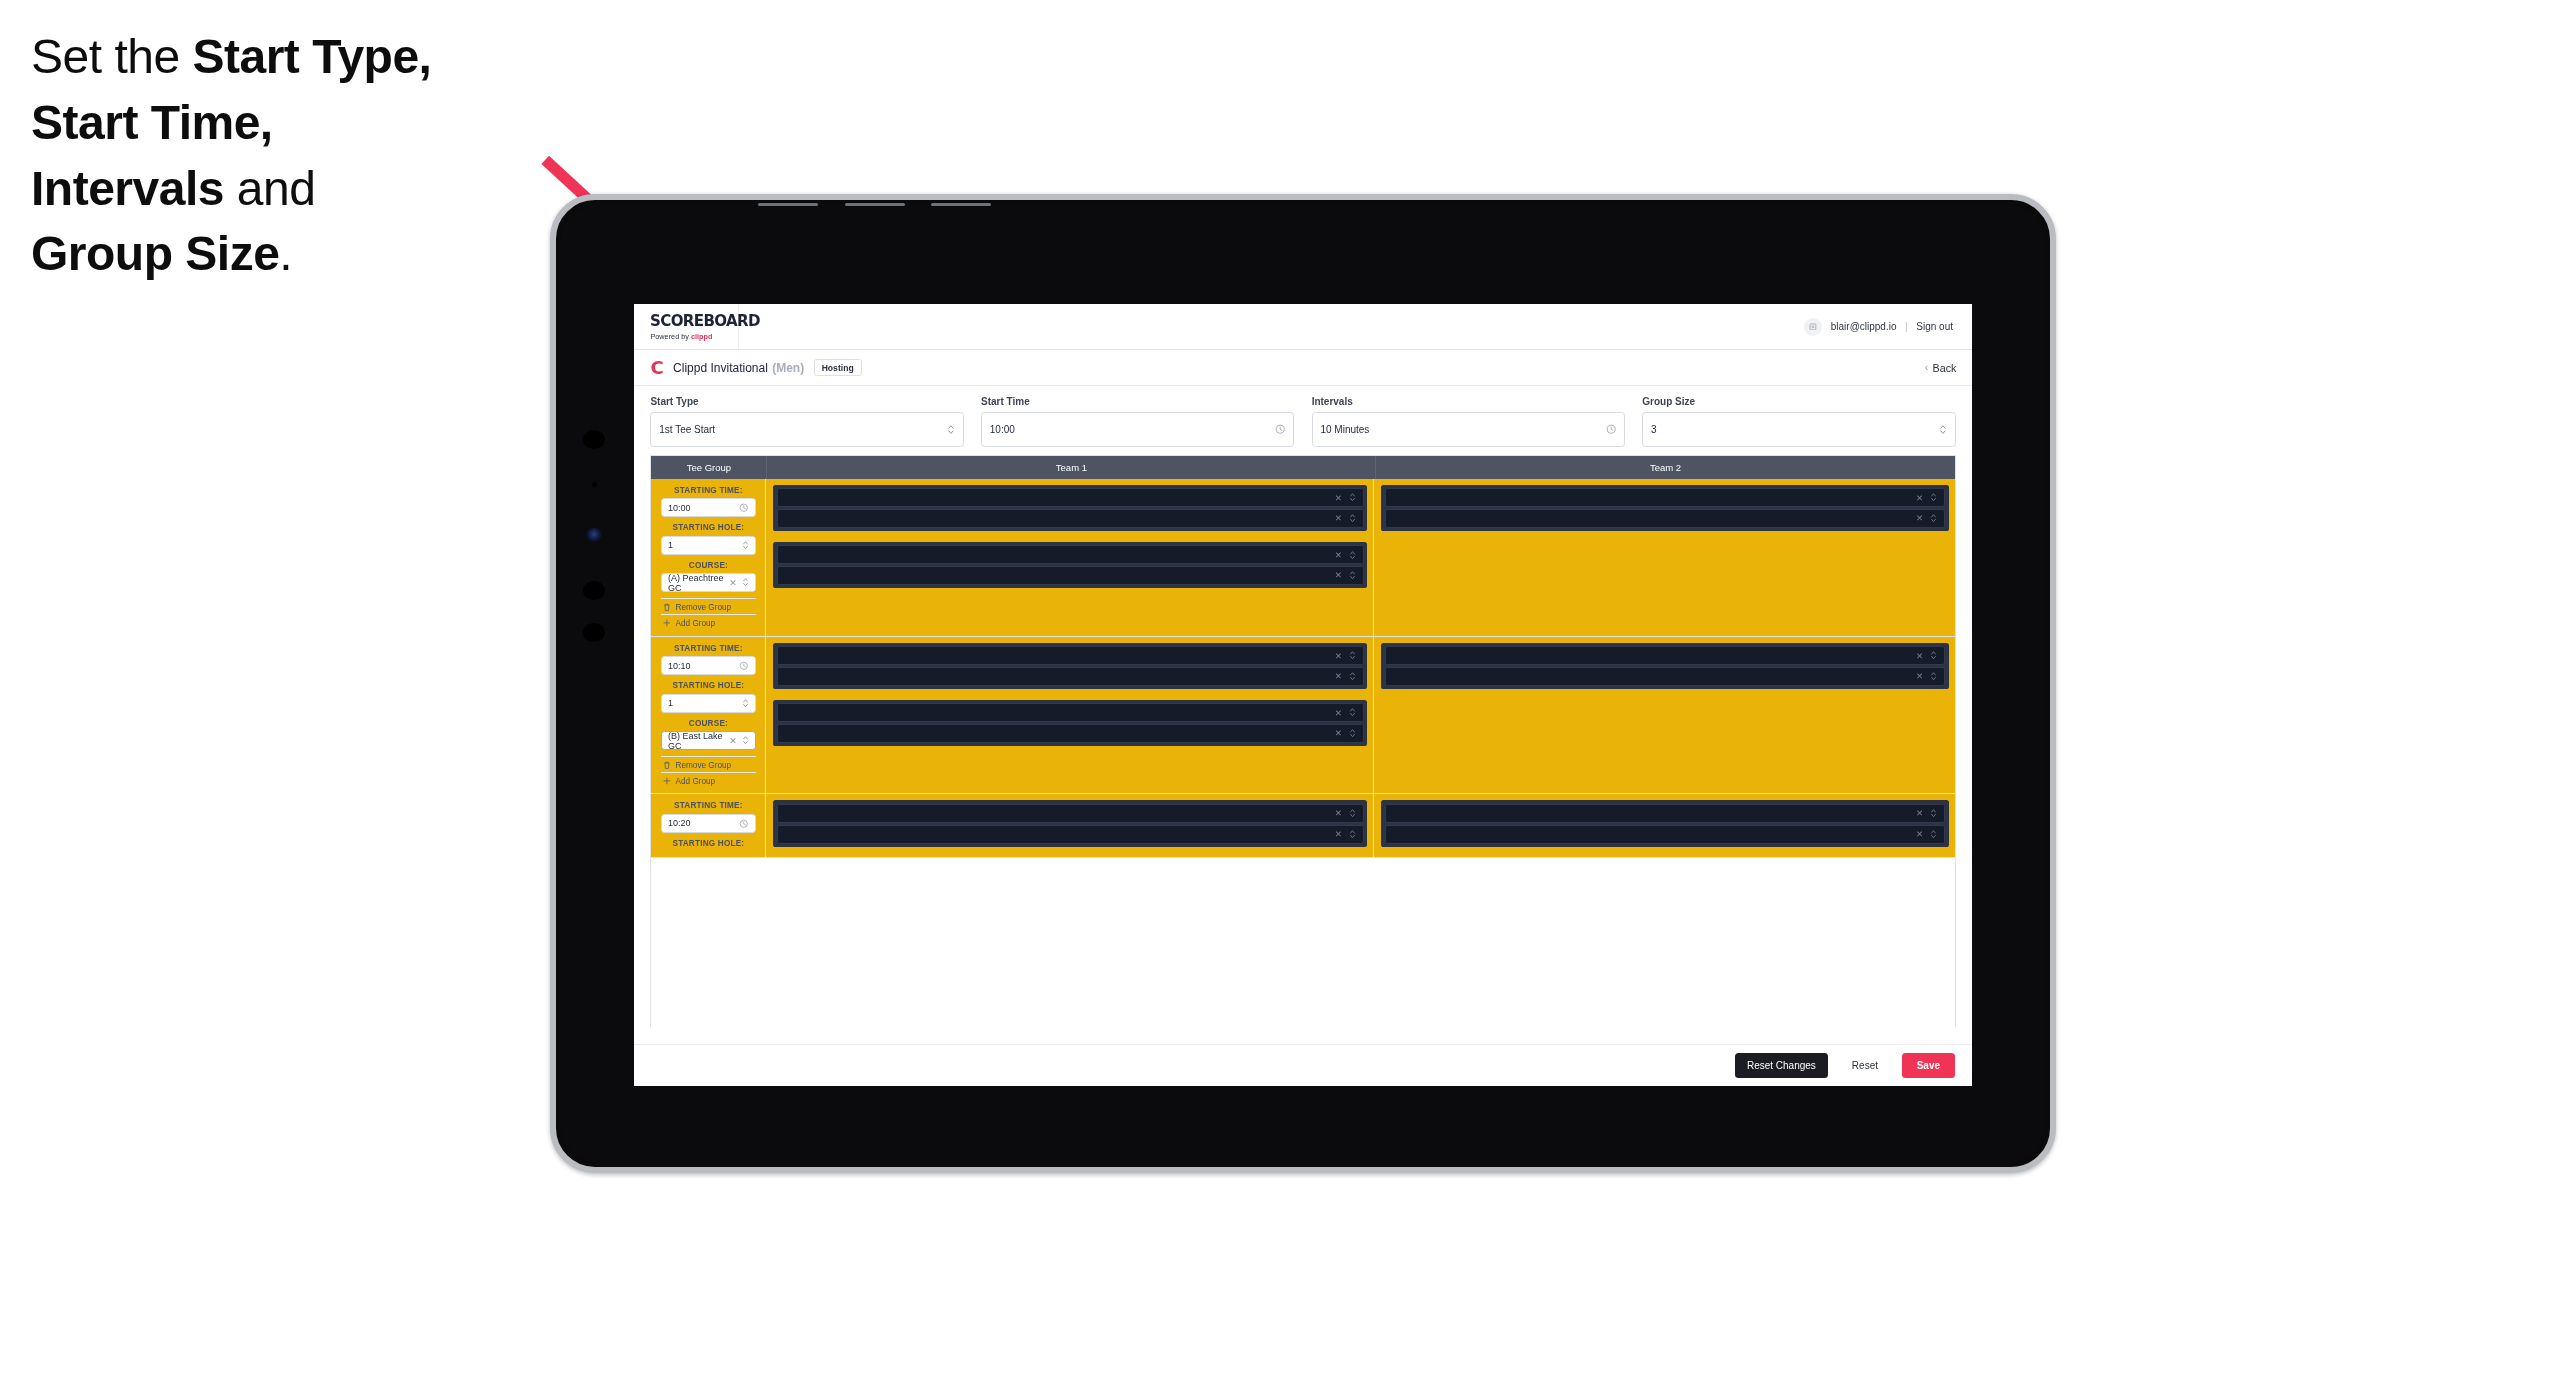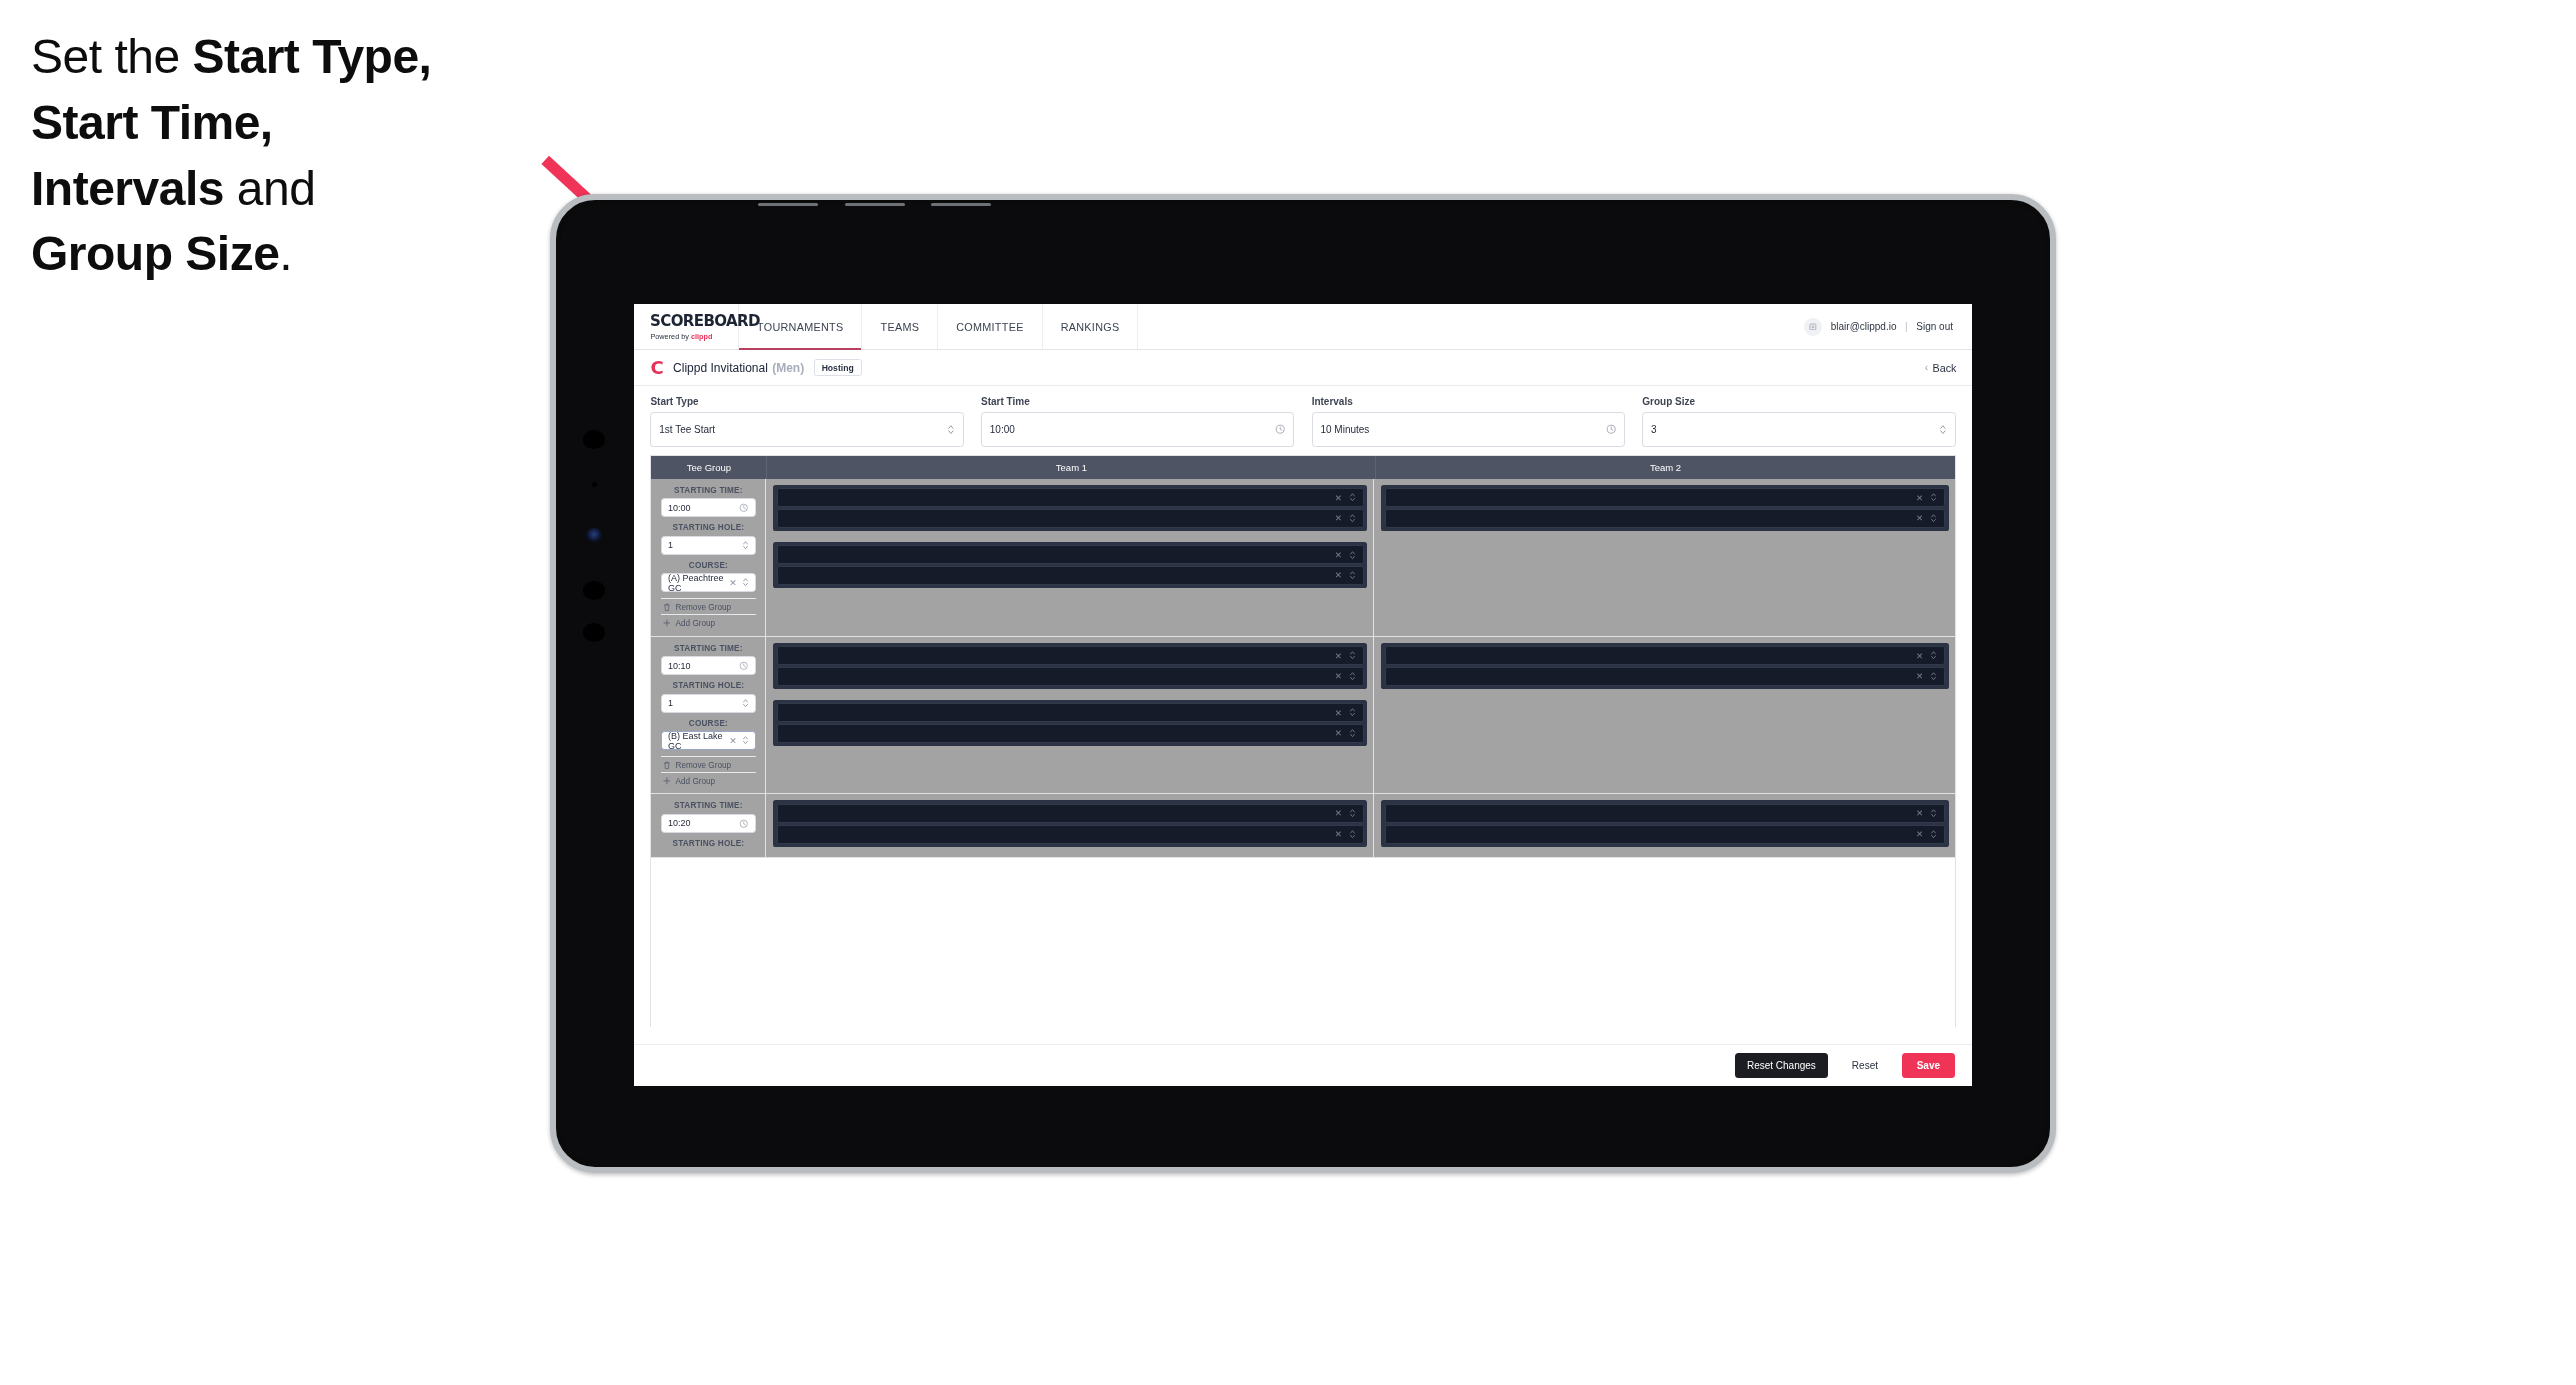--- a/index.html
+++ b/index.html
@@ -262,21 +262,21 @@
     font-weight: 400;
   }
   .th-tee { width: 115px; border-right: 0.9px solid #5e6474; }
   .th-t1  { width: 608px; border-right: 0.9px solid #5e6474; }
   .th-t2  { flex: 1; }
 
   .trow {
     display: flex;
     border-bottom: 0.9px solid #dfe2e7;
     align-items: stretch;
-    background: #a3a3a3;
+    background: #eab308;
   }
   .cell-tee {
     width: 115px;
     border-right: 0.9px solid #dfe2e7;
     padding: 7px 9.5px 5.2px 9.5px;
     box-sizing: border-box;
   }
   .cell-team {
     width: 608px;
     border-right: 0.9px solid #dfe2e7;
@@ -405,34 +405,20 @@
     <div class="bezel-dot sensor-e"></div>
   </div>
 </div>
 
 <div id="screen">
 
   <div id="topbar">
     <div id="brand">
       <div id="brand-word">SCOREBOARD</div>
       <div id="brand-sub"><span>Powered by </span><i>clippd</i></div>
-    </div>
-    <div id="nav">
-      <div class="nav-tab active">
-          <span>TOURNAMENTS</span>
-        </div>
-      <div class="nav-tab">
-          <span>TEAMS</span>
-        </div>
-      <div class="nav-tab">
-          <span>COMMITTEE</span>
-        </div>
-      <div class="nav-tab">
-          <span>RANKINGS</span>
-        </div>
     </div>
     <div id="user-area">
       <div id="avatar">
         <svg class="icon-svg" width="7.8" height="7.8" viewBox="0 0 12 12" fill="none" stroke="#9aa0ac" stroke-width="1.2">
           <rect x="1.5" y="1.5" width="9" height="9" rx="1"></rect>
             <circle cx="6" cy="6" r="1.6"></circle>
         </svg>
       </div>
       <span id="user-email">blair@clippd.io</span>
       <span id="user-sep">|</span>

